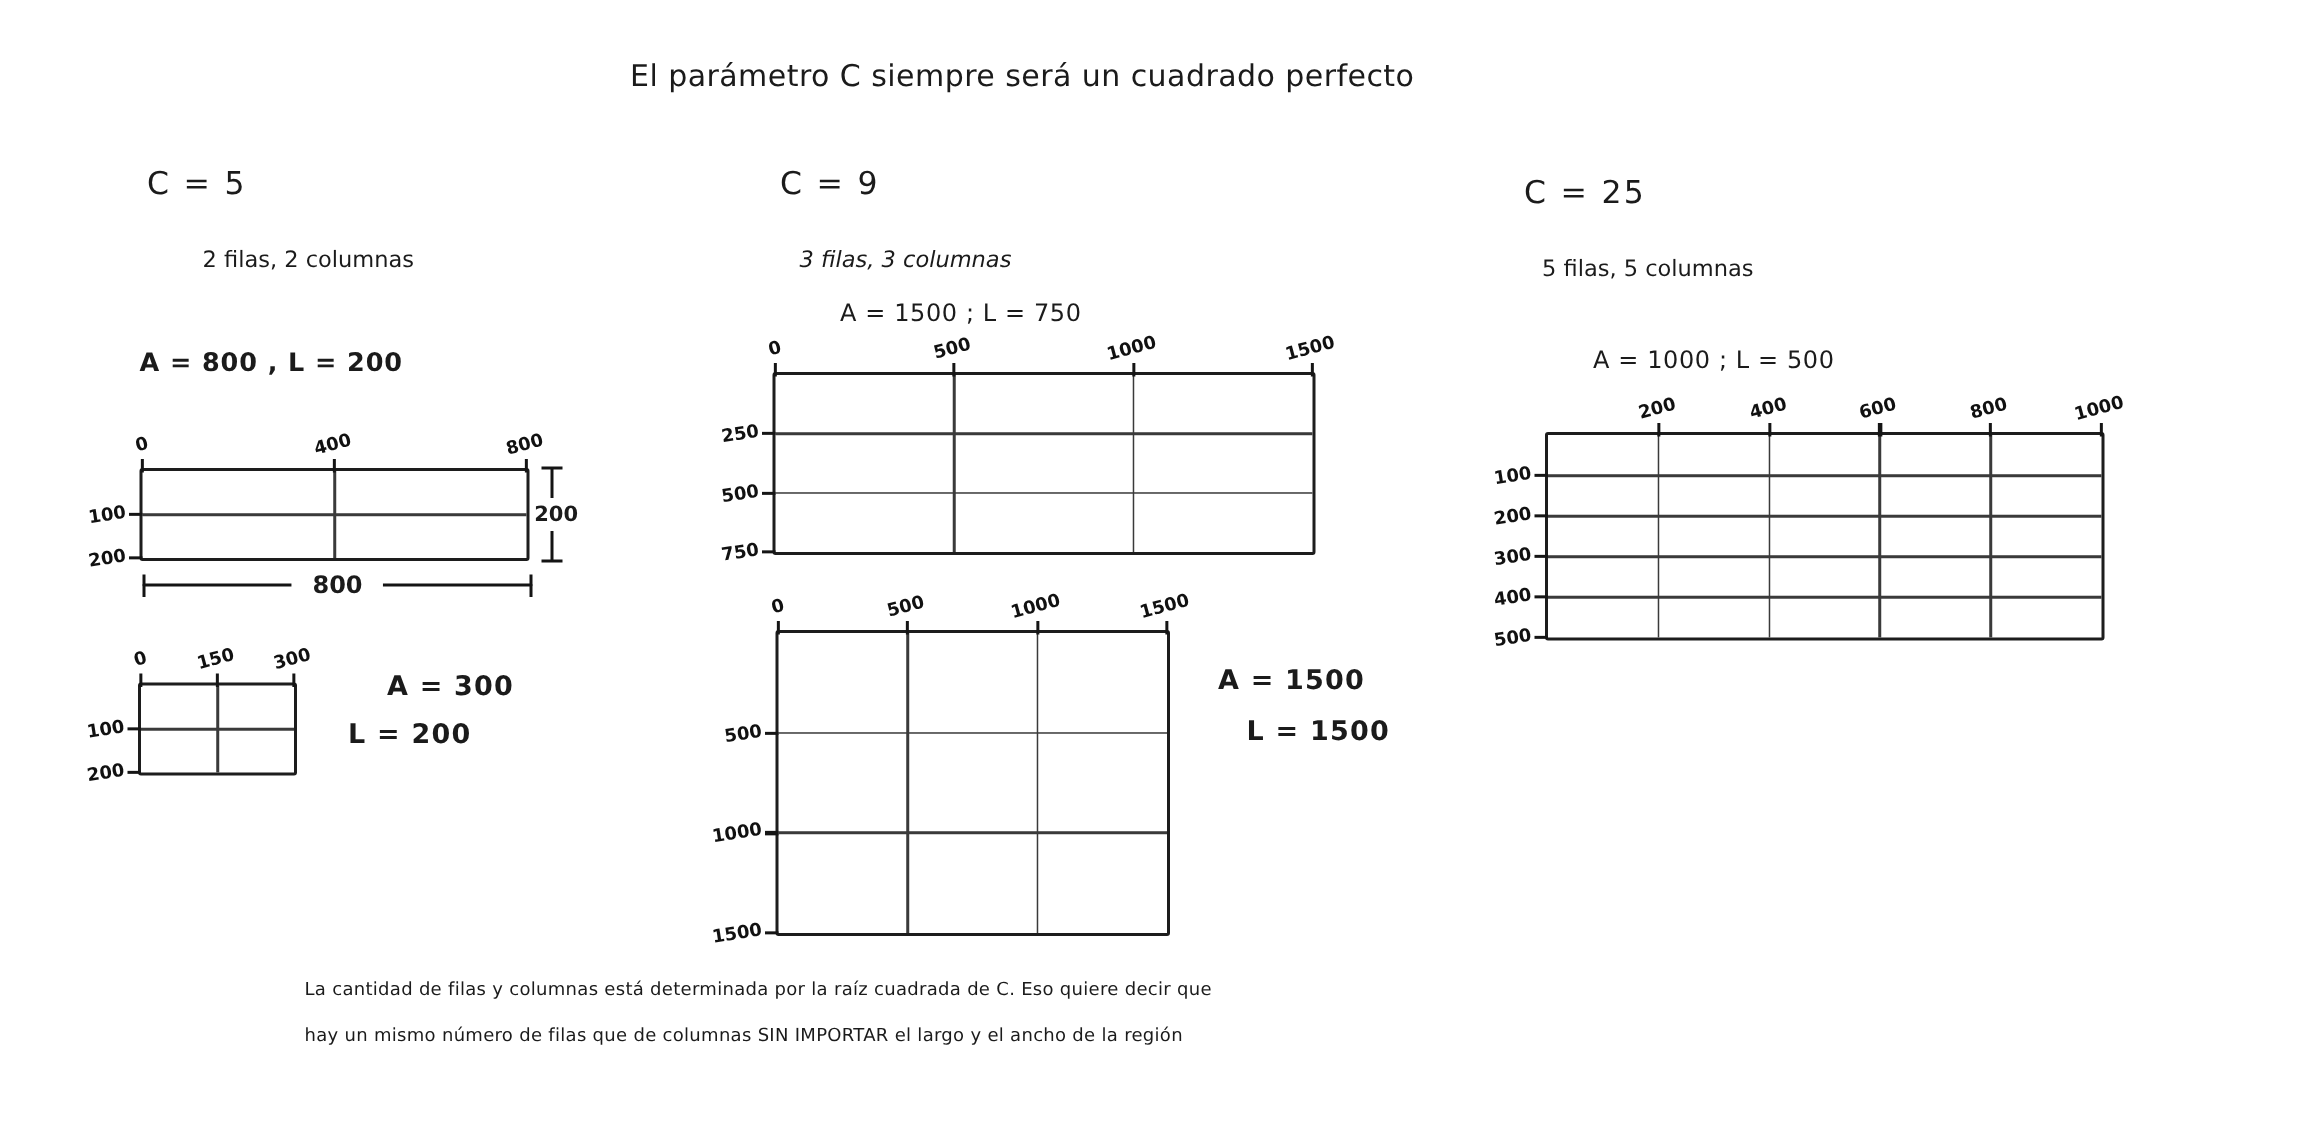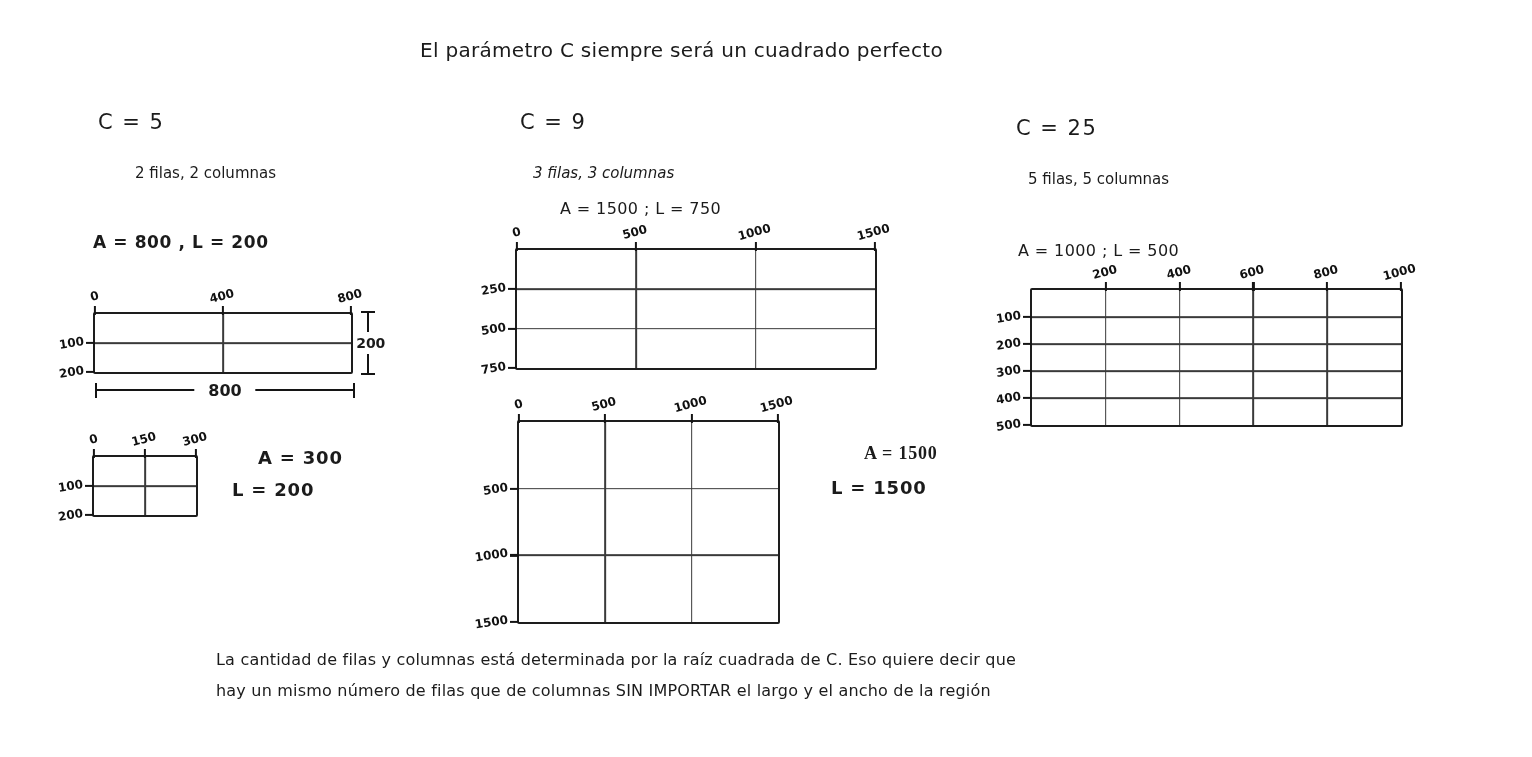--- a/index.html
+++ b/index.html
@@ -12,21 +12,21 @@
     overflow: hidden;
   }
   .canvas { position: absolute; inset: 0; }
   .t { position: absolute; white-space: nowrap; }
   .title   { font-size: 20px; letter-spacing: 0.3px; }
   .heading { font-size: 21px; letter-spacing: 1.5px; }
   .sub     { font-size: 15px; }
   .params  { font-size: 16px; font-weight: 400; letter-spacing: 0.4px; }
   .params-lg { font-size: 17px; font-weight: 700; letter-spacing: 0.6px; }
   .annot   { font-size: 18px; font-weight: 700; letter-spacing: 0.8px; }
-  .footer  { font-size: 16px; line-height: 31px; letter-spacing: 0.2px; margin-left: 13px; }
+  .footer  { font-size: 12px; line-height: 31px; letter-spacing: 0.2px; }
 
   
   .grid {
     position: absolute;
     border: 2.4px solid #1d1d1d;
     border-radius: 2px;
     box-sizing: border-box;
   }
   .grid .vline {
     position: absolute; top: 0; bottom: 0; width: 1.7px;
@@ -167,26 +167,26 @@
       <span class="tick tick-top" style="left: 66.7%;">1000</span>
       <i class="tmark" style="left: 100%;"></i>
       <span class="tick tick-top" style="left: 100%;">1500</span>
       <i class="lmark" style="top: 33.3%;"></i>
       <span class="tick tick-left" style="top: 33.3%;">500</span>
       <i class="lmark" style="top: 66.7%;"></i>
       <span class="tick tick-left" style="top: 66.7%;">1000</span>
       <i class="lmark" style="top: 100%;"></i>
       <span class="tick tick-left" style="top: 100%;">1500</span>
     </div>
-  <div class="t annot" style="left:864px; top:443px;font-family:Liberation Serif, serif;">A = 1500</div>
+  <div class="t annot" style="left:812px; top:443px;">A = 1500</div>
   <div class="t annot" style="left:831px; top:477px;">L = 1500</div>
 
   <div class="t heading" style="left:1016px; top:116px;">C = 25</div>
   <div class="t sub" style="left:1028px; top:170px;text-align:right;">5 filas, 5 columnas</div>
-  <div class="t params" style="left:1018px; top:230px;margin-top:11px;">A = 1000  ;  L = 500</div>
+  <div class="t params" style="left:1062px; top:230px;">A = 1000  ;  L = 500</div>
 
   <div class="grid" style="left:1030px; top:288px; width:373px; height:139px;">
       <div class="vline" style="left: 20%;"></div>
       <div class="vline" style="left: 40%;"></div>
       <div class="vline" style="left: 60%;"></div>
       <div class="vline" style="left: 80%;"></div>
       <div class="hline" style="top: 20%;"></div>
       <div class="hline" style="top: 40%;"></div>
       <div class="hline" style="top: 60%;"></div>
       <div class="hline" style="top: 80%;"></div>

